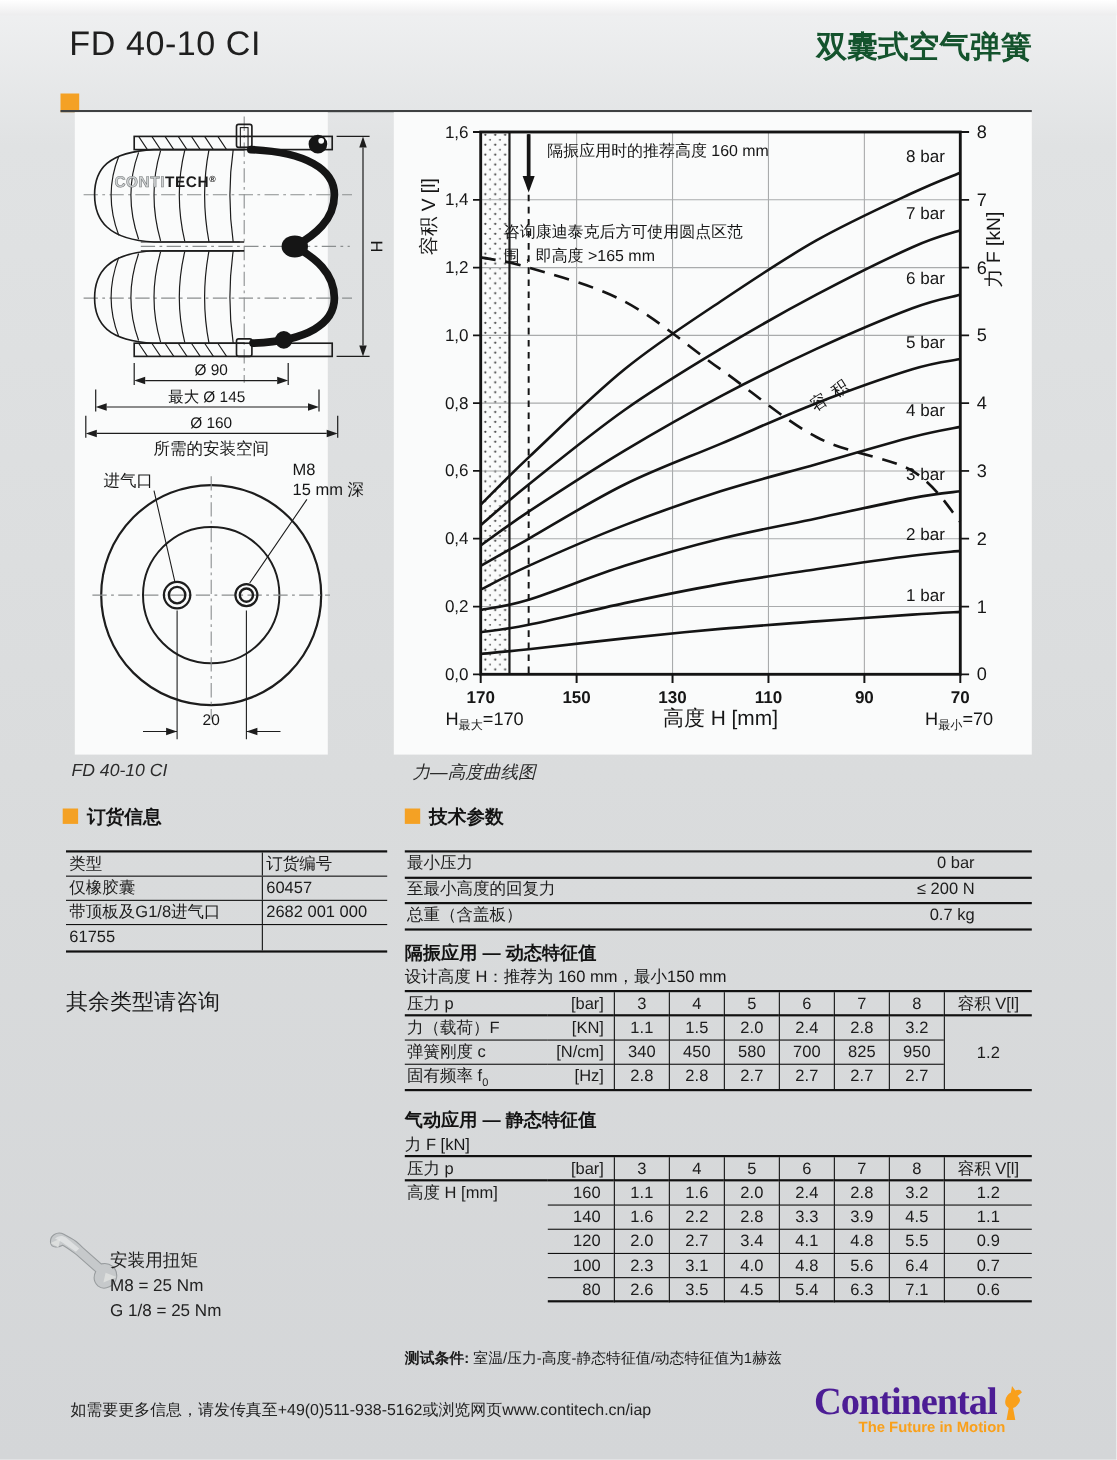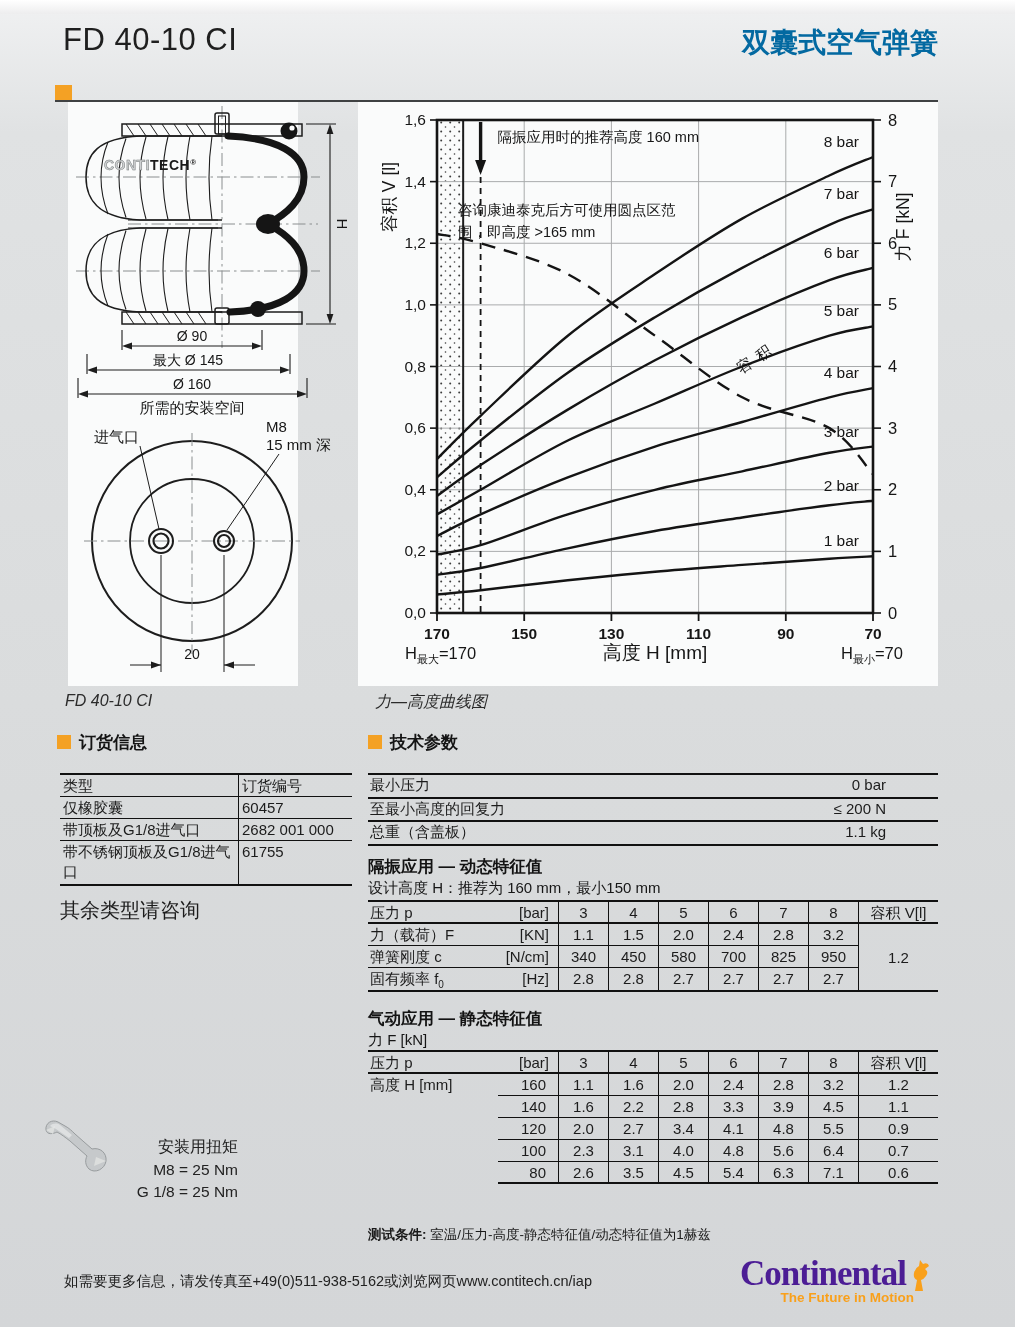--- a/index.html
+++ b/index.html
@@ -42,37 +42,37 @@
   .c.hgt{text-align:right;padding-right:12px;}
   .hb{border-bottom:2px solid #111;}
   .rb{border-bottom:1.6px solid #111;}
   .bb{border-bottom:2.5px solid #111;}
   .volcell{display:flex;align-items:center;justify-content:center;border-left:1.6px solid #111;}
   sub.f0{font-size:10px;}
 
   .subline{position:absolute;left:368px;font-size:15px;color:#161616;}
   .boldline{position:absolute;left:368px;font-size:16.5px;font-weight:bold;color:#131313;}
 
-  .torquetext{position:absolute;left:100px;top:1136px;width:138px;text-align:right;
+  .torquetext{position:absolute;left:100px;top:1136px;width:138px;
     font-size:15.5px;line-height:22.5px;color:#222;}
   .torquetext .t1{font-size:16px;}
 
   .testnote{position:absolute;left:368px;top:1226px;font-size:13.5px;color:#1a1a1a;}
   .testnote b{font-weight:bold;}
 
   .footer-text{position:absolute;left:64px;top:1272px;font-size:14.5px;color:#222;}
   .logo{position:absolute;left:740px;top:1256px;width:200px;}
   .logo-row{display:flex;align-items:flex-start;}
   .logo-word{font-family:"Liberation Serif","DejaVu Serif",serif;font-weight:bold;
     font-size:35px;line-height:36px;letter-spacing:-1px;color:#4c1d95;}
   .logo-tagline{text-align:right;padding-right:26px;font-size:13.5px;font-weight:600;color:#F9A01B;margin-top:-2px;}
 
   .title-left{position:absolute;left:63px;top:22px;font-size:31px;letter-spacing:.5px;color:#1f1f1f;}
   .title-right{position:absolute;right:77px;top:24px;font-size:28px;font-weight:600;
-    font-family:"DejaVu Serif","Liberation Serif",serif;color:#0369a1;}
+    font-family:"DejaVu Serif","Liberation Serif",serif;color:#14532d;}
 </style>
 </head>
 <body>
 
 <div class="abs" style="top:0;left:0;right:0;height:14px;background:linear-gradient(#ffffff,#ededee);"></div>
 
 <div class="title-left">FD 40-10 CI</div>
 <div class="title-right">双囊式空气弹簧</div>
 <div class="sq" style="left:55px;top:85px;width:17px;height:17px;"></div>
 <div class="abs" style="left:55px;top:100px;width:883px;height:2px;background:#3f4142;"></div>
@@ -273,40 +273,39 @@
   </div>
   <div class="ordrow">
     <div>仅橡胶囊</div>
     <div>60457</div>
   </div>
   <div class="ordrow">
     <div>带顶板及G1/8进气口</div>
     <div>2682 001 000</div>
   </div>
   <div class="ordrow tall">
-    <div style="white-space:normal;">带不锈钢顶板及G1/8进气口</div>
     <div>61755</div>
   </div>
 </div>
 <div class="abs" style="left:60px;top:897px;font-size:20px;">其余类型请咨询</div>
 
 <div class="sq" style="left:368px;top:735px;width:14px;height:14px;"></div>
 <div class="sechead" style="left:390px;top:731px;">技术参数</div>
 <div class="techtab">
   <div class="techrow">
     <span class="lab">最小压力</span>
     <span class="val">0 bar</span>
   </div>
   <div class="techrow">
     <span class="lab">至最小高度的回复力</span>
     <span class="val">≤ 200 N</span>
   </div>
   <div class="techrow">
     <span class="lab">总重（含盖板）</span>
-    <span class="val">1.1 kg</span>
+    <span class="val">0.7 kg</span>
   </div>
 </div>
 
 <div class="boldline" style="top:856px;">隔振应用 — 动态特征值</div>
 <div class="subline" style="top:879px;">设计高度 H：推荐为 160 mm，最小150 mm</div>
 <div class="chartab closed" style="top:900px;">
   <div class="c lab hb">压力 p</div>
   <div class="c unit hb">[bar]</div>
   <div class="c num hb">3</div>
   <div class="c num hb">4</div>

